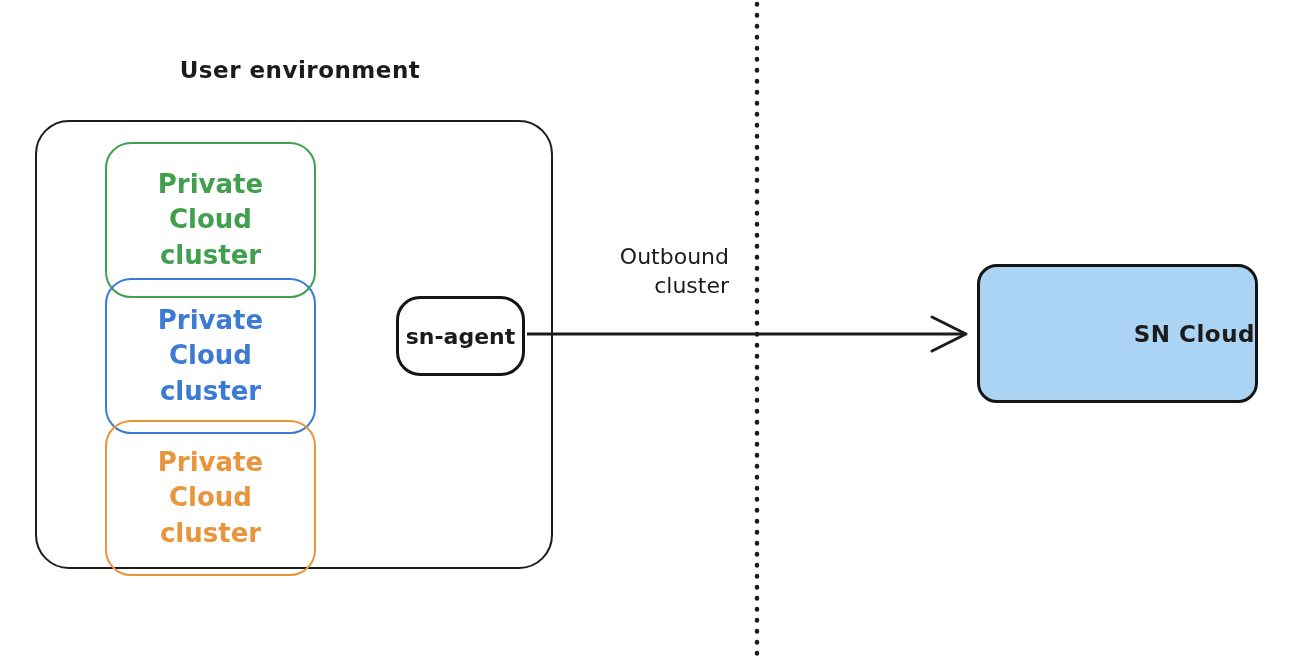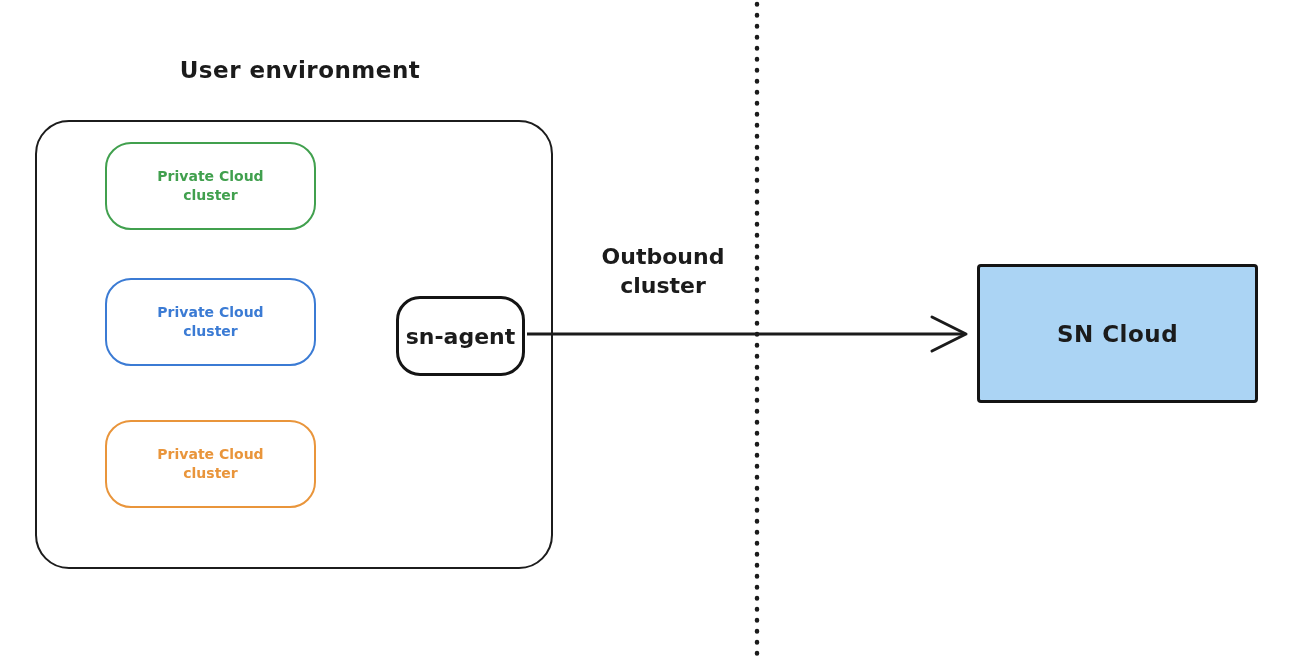--- a/index.html
+++ b/index.html
@@ -34,29 +34,29 @@
     width: 518px;
     height: 449px;
     border: 2.5px solid #1c1c1c;
     border-radius: 34px;
     background: transparent;
     box-sizing: border-box;
   }
   .cluster-box {
     position: absolute;
     width: 211px;
-    height: 88px;
+    height: 156px;
     border-radius: 26px;
     border: 2.5px solid;
     box-sizing: border-box;
     display: flex;
     align-items: center;
     justify-content: center;
     text-align: center;
-    font-size: 14px;
+    font-size: 26px;
     font-weight: 600;
     line-height: 1.35;
     padding: 15px 28px;
   }
   .cluster-green  { left: 105px; top: 142px; }
   .cluster-blue   { left: 105px; top: 278px; }
   .cluster-orange { left: 105px; top: 420px; }
   .agent-box {
     position: absolute;
     left: 396px;
@@ -71,37 +71,37 @@
     justify-content: center;
     font-size: 22px;
     font-weight: 600;
     background: #ffffff;
   }
   .arrow-label {
     position: absolute;
     left: 597px;
     top: 243px;
     width: 132px;
-    text-align: center;
+    text-align: right;
     font-size: 22px;
-    font-weight: 700;
+    font-weight: 400;
     line-height: 1.3;
   }
   .cloud-box {
     position: absolute;
     left: 977px;
     top: 264px;
     width: 281px;
     height: 139px;
     border: 3px solid #141414;
-    border-radius: 4px;
+    border-radius: 20px;
     box-sizing: border-box;
     display: flex;
     align-items: center;
-    justify-content: center;
+    justify-content: flex-end;
     font-size: 23px;
     font-weight: 600;
     letter-spacing: 0.5px;
   }
   .overlay-svg {
     position: absolute;
     left: 0;
     top: 0;
     width: 1308px;
     height: 664px;

